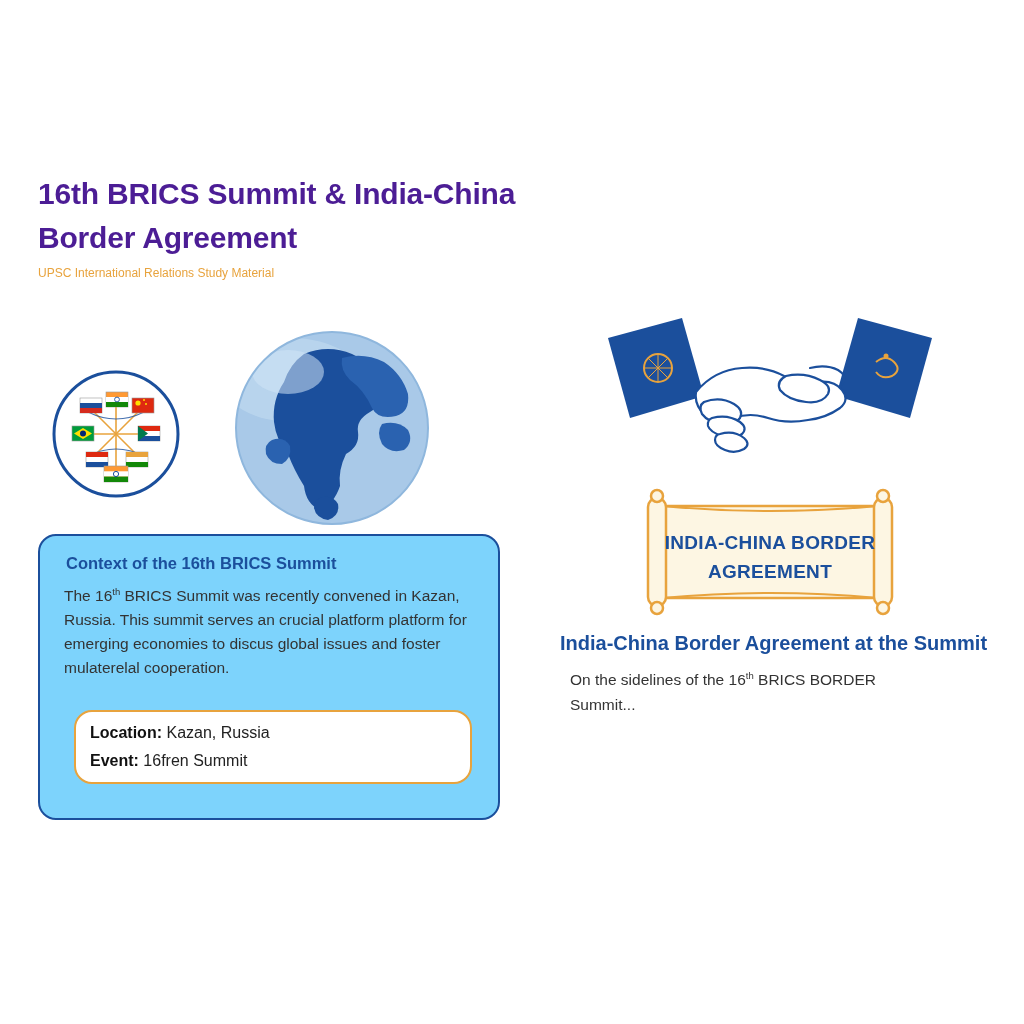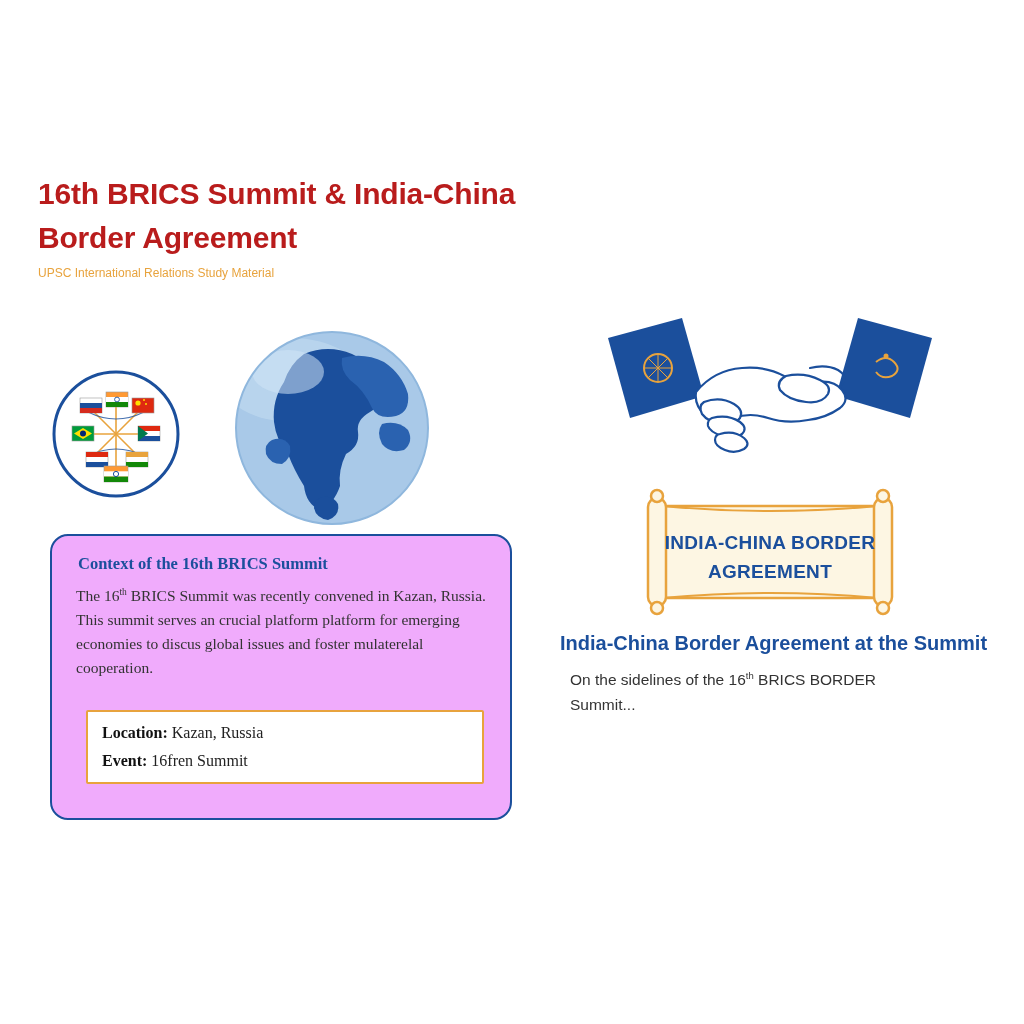--- a/index.html
+++ b/index.html
@@ -23,21 +23,21 @@
   }
 
   
   .title {
     position: absolute;
     left: 38px;
     top: 172px;
     width: 620px;
     font-size: 30px;
     font-weight: bold;
-    color: #b91c1c;
+    color: #4c1d95;
     line-height: 1.45;
     letter-spacing: -0.2px;
   }
   .subtitle {
     position: absolute;
     left: 38px;
     top: 266px;
     font-size: 12px;
     color: #e8a33d;
     font-weight: normal;
@@ -88,29 +88,28 @@
     font-weight: bold;
     color: #1b4f9c;
     line-height: 1.55;
     letter-spacing: 0.3px;
     pointer-events: none;
   }
 
   
   .info-card {
     position: absolute;
-    left: 50px;
+    left: 38px;
     top: 534px;
     width: 462px;
     height: 286px;
     border: 2.5px solid #1b4f9c;
     border-radius: 18px;
-    background: #f0abfc;
+    background: #7dd3fc;
     box-sizing: border-box;
-    font-family: Liberation Serif, serif;
   }
   .card-heading {
     position: absolute;
     left: 26px;
     top: 18px;
     font-size: 16.5px;
     font-weight: bold;
     color: #1b4f9c;
   }
   .card-body {
@@ -124,21 +123,21 @@
   }
   .card-body sup { font-size: 9.5px; }
 
   .highlight-box {
     position: absolute;
     left: 34px;
     top: 174px;
     width: 398px;
     height: 74px;
     border: 2px solid #e8a33d;
-    border-radius: 2px;
+    border-radius: 18px;
     box-sizing: border-box;
     background: #ffffff;
   }
   .highlight-line {
     position: absolute;
     left: 14px;
     font-size: 16px;
     color: #222222;
   }
   .highlight-line.l1 { top: 12px; }

